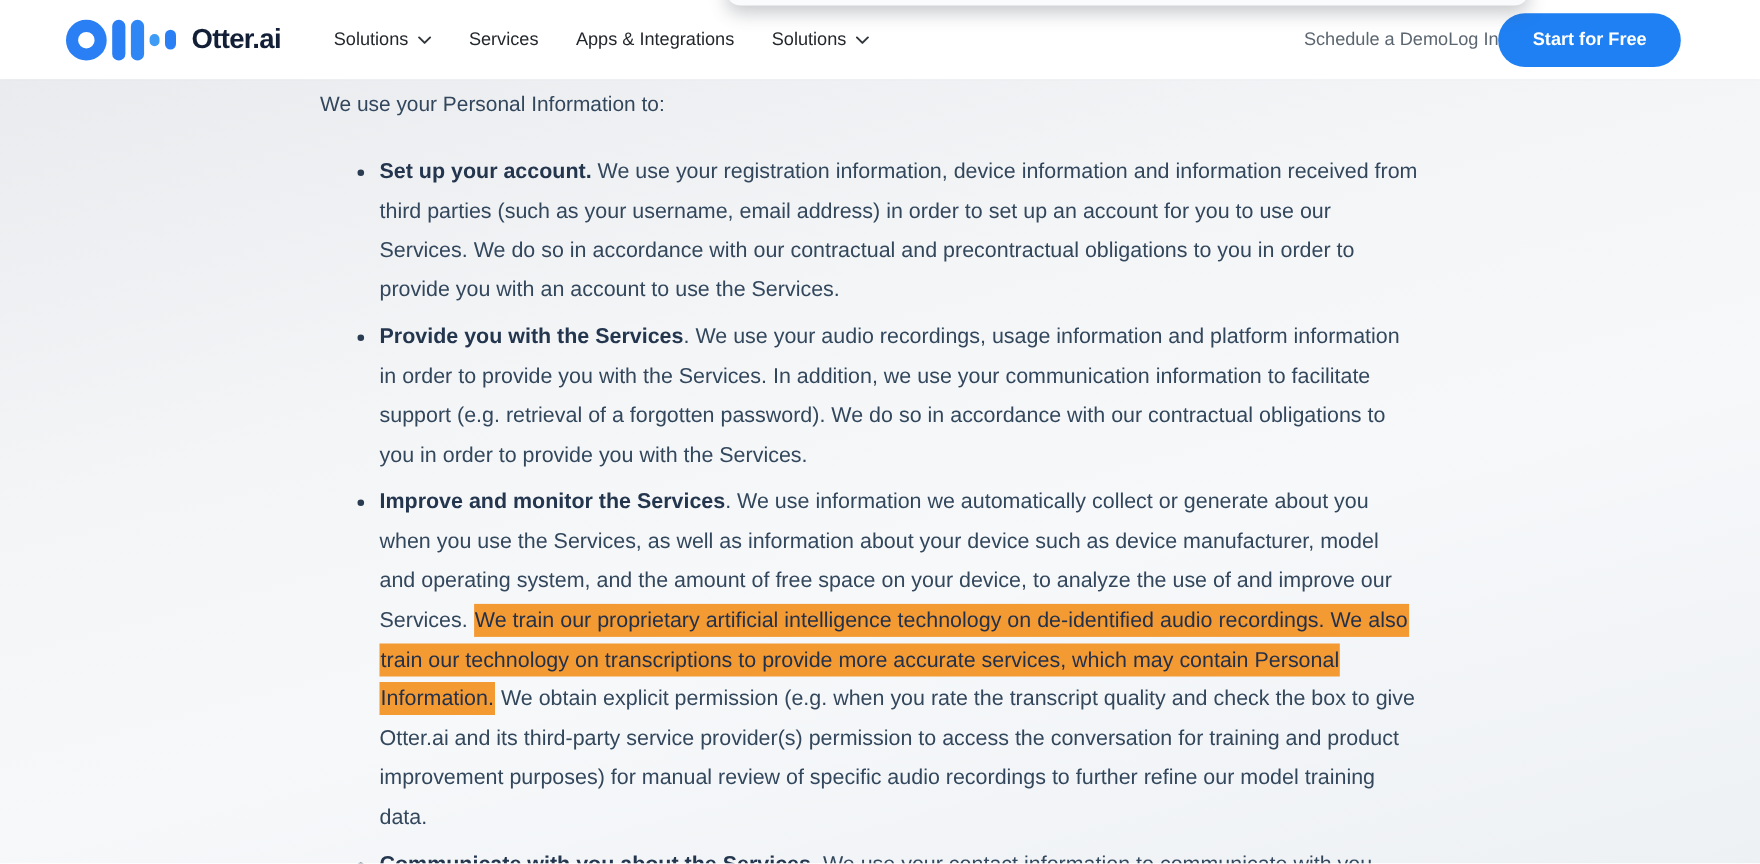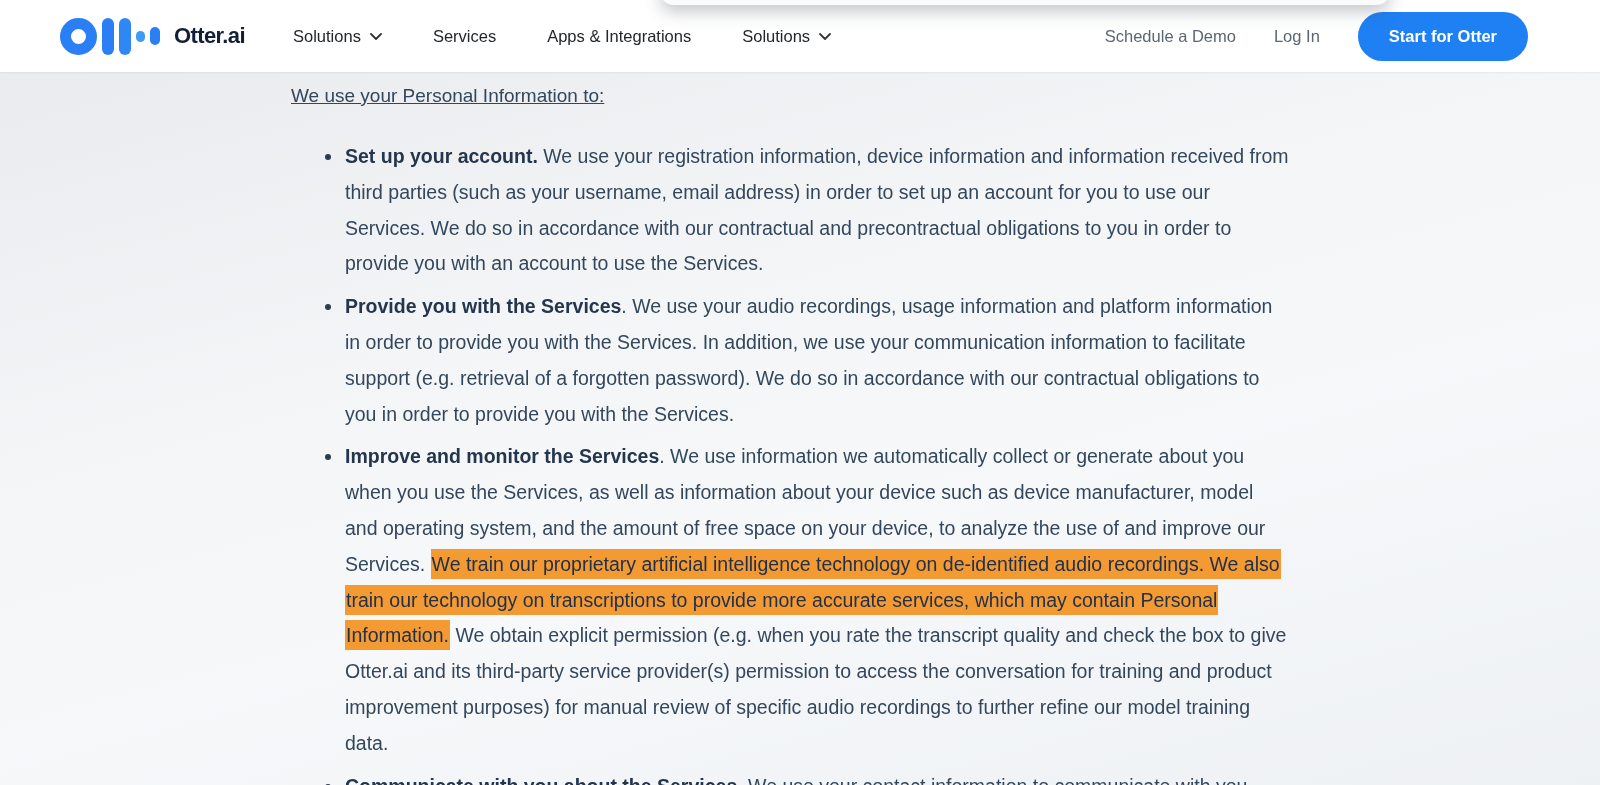--- a/index.html
+++ b/index.html
@@ -16,39 +16,39 @@
     background:#fafbfc; border-radius:14px;
     box-shadow:0 7px 16px rgba(70,75,85,0.30); pointer-events:none; }
 
   .logo { display:flex; align-items:center; gap:14px; cursor:pointer; }
   .logo-mark { display:flex; align-items:center; gap:5px; }
   .o-ring { width:37px; height:37px; border-radius:50%; border:11px solid #2A7FF4; }
   .bar-tall { width:12px; height:37px; border-radius:7px; background:#2A7FF4; }
   .bar-tall.b2 { background:#2F86F5; }
   .l-dot { width:9px; height:11px; border-radius:5px; background:#3E9CF6; }
   .bar-med { width:10px; height:18px; border-radius:6px; background:#2A7FF4; }
-  .wordmark { font-size:22px; font-weight:800; color:#121F36; letter-spacing:-0.6px; }
+  .wordmark { font-size:25px; font-weight:800; color:#121F36; letter-spacing:-0.6px; }
 
-  .nav { display:flex; align-items:center; gap:51px; margin-left:48px; }
+  .nav { display:flex; align-items:center; gap:34px; margin-left:48px; }
   .nav-item { display:flex; align-items:center; gap:9px; font-size:16.5px;
     color:#23272C; cursor:pointer; white-space:nowrap; }
   .nav-item svg { margin-top:2px; color:#33383E; }
 
-  .header-right { margin-left:auto; display:flex; align-items:center; gap:38px; }
+  .header-right { margin-left:auto; display:flex; align-items:center; }
   .quiet-link { font-size:16.5px; color:#5C6670; cursor:pointer; white-space:nowrap; }
   .cta { background:#1F80F4; color:#fff; border:none; border-radius:28px;
     padding:15px 31px; font-size:16.5px; font-weight:700; cursor:pointer;
     font-family:"Liberation Sans", sans-serif; }
 
   
   .main { position:relative; z-index:1; height:713px;
     background:linear-gradient(165deg,#E9EBEE 0%,#F3F5F7 35%,#F6F8FA 60%,#EEF1F4 100%);
     padding:13px 0 0 291px; overflow:hidden; }
 
-  .intro { font-size:19px; color:#33475C;text-decoration:underline; }
+  .intro { font-size:19px; color:#33475C; }
 
   .bullets { list-style:none; margin-top:32px; width:1000px; }
   .bullets li { position:relative; padding-left:54px; width:1000px;
     font-size:19.5px; line-height:35.8px; color:#33475C; margin-bottom:7px; }
   .bullets li::before { content:""; position:absolute; left:34px; top:15px;
     width:6px; height:6px; border-radius:50%; background:#2A3C52; }
   .lead { font-weight:700; color:#24364E;text-align:right; }
   .hl { background:#F49A33; color:#22304A; padding:4px 1px;
     -webkit-box-decoration-break:clone; box-decoration-break:clone; }
   .partial { margin-top:6px; }
@@ -87,21 +87,21 @@
       <span>Solutions</span>
       <svg width="12" height="8" viewBox="0 0 12 8">
           <path d="M1 1l5 5 5-5" fill="none" stroke="currentColor" stroke-width="1.8" stroke-linecap="round" stroke-linejoin="round"></path>
         </svg>
     </div>
   </nav>
 
   <div class="header-right">
     <span class="quiet-link">Schedule a Demo</span>
     <span class="quiet-link">Log In</span>
-    <button class="cta">Start for Otter</button>
+    <button class="cta">Start for Free</button>
   </div>
 </header>
 
 <main class="main">
   <p class="intro">We use your Personal Information to:</p>
 
   <ul class="bullets">
     <li>
       <span class="lead">Set up your account.</span><span> We use your registration information, device information and information received from third parties (such as your username, email address) in order to set up an account for you to use our Services. We do so in accordance with our contractual and precontractual obligations to you in order to provide you with an account to use the Services.</span>
     </li>

